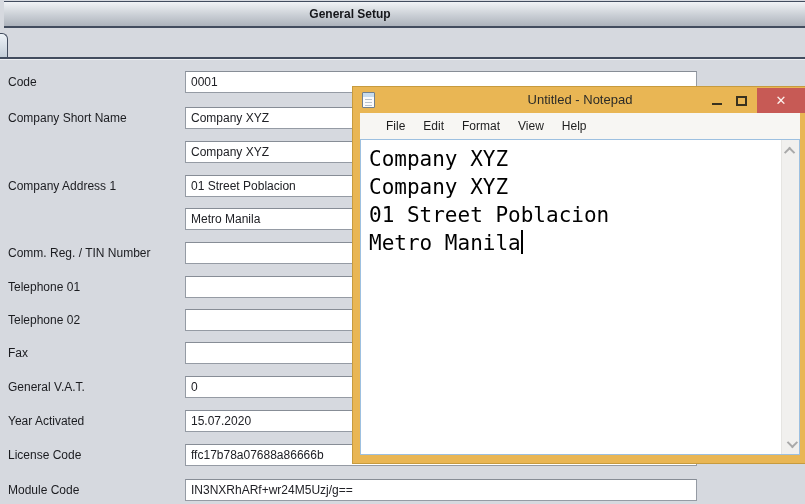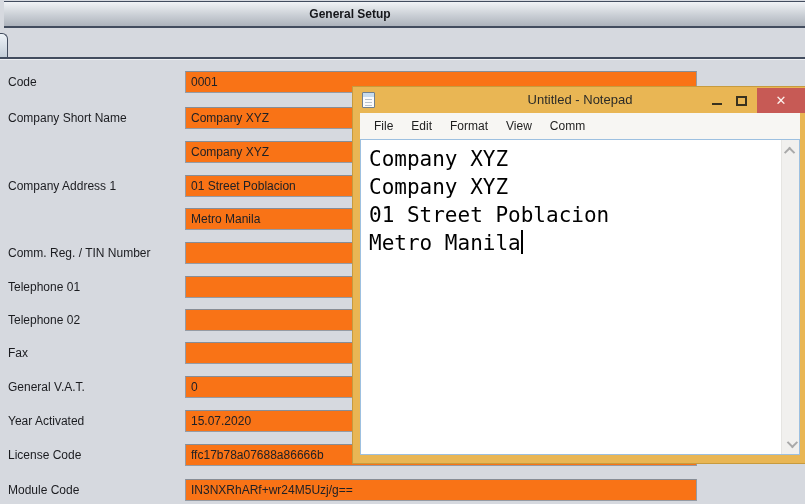--- a/index.html
+++ b/index.html
@@ -38,21 +38,21 @@
   }
 
   
   .row { position:absolute; left:0; width:708px; height:22px; }
   .row label {
     position:absolute; left:8px; top:0; height:22px; line-height:22px;
     font-size:12px; color:#1b1c20; white-space:nowrap;
   }
   .row input {
     position:absolute; left:185px; top:0; width:512px; height:22px;
-    background:#f97316;
+    background:#ffffff;
     border:1px solid #959ba4;
     border-top-color:#878d96;
     font-family:"Liberation Sans", sans-serif;
     font-size:12px; color:#202126; padding:0 5px;
     outline:none;
   }
 
   
   .notepad {
     position:absolute; left:352px; top:86px; width:456px; height:378px;
@@ -87,21 +87,21 @@
   .glyph-min { width:10px; height:2px; background:#39321f; margin-top:6px; }
   .glyph-max { width:11px; height:10px; border:2px solid #39321f; background:transparent; }
   .np-close {
     width:48px; margin-left:4px; background:#c75a55;
     display:flex; align-items:center; justify-content:center;
     color:#fdf3ef; font-size:13px;
   }
   .np-menubar {
     position:absolute; left:7px; right:7px; top:26px; height:26px;
     background:#f7f6f3;
-    display:flex; align-items:center; padding-left:5px;
+    display:flex; align-items:center; padding-left:17px;
     font-size:12px; color:#1e1e1e;
   }
   .np-menubar .menu-item { padding:0 9px; line-height:26px; }
   .np-content {
     position:absolute; left:7px; right:7px; top:52px; bottom:8px;
     background:#ffffff;
     border:1px solid #9dc0e0;
   }
   .np-text {
     position:absolute; left:0; top:0; right:18px; bottom:0;
@@ -203,21 +203,21 @@
       <div class="np-close">
         <span>✕</span>
       </div>
     </div>
   </div>
   <div class="np-menubar">
     <span class="menu-item">File</span>
     <span class="menu-item">Edit</span>
     <span class="menu-item">Format</span>
     <span class="menu-item">View</span>
-    <span class="menu-item">Comm</span>
+    <span class="menu-item">Help</span>
   </div>
   <div class="np-content">
     <div class="np-text"><div>Company XYZ</div><div>Company XYZ</div><div>01 Street Poblacion</div><div><span>Metro Manila</span><span class="caret"></span></div></div>
     <div class="np-scrollbar">
       <div class="sb-btn up">
         <span class="chev chev-up"></span>
       </div>
       <div class="sb-btn down">
         <span class="chev chev-down"></span>
       </div>

